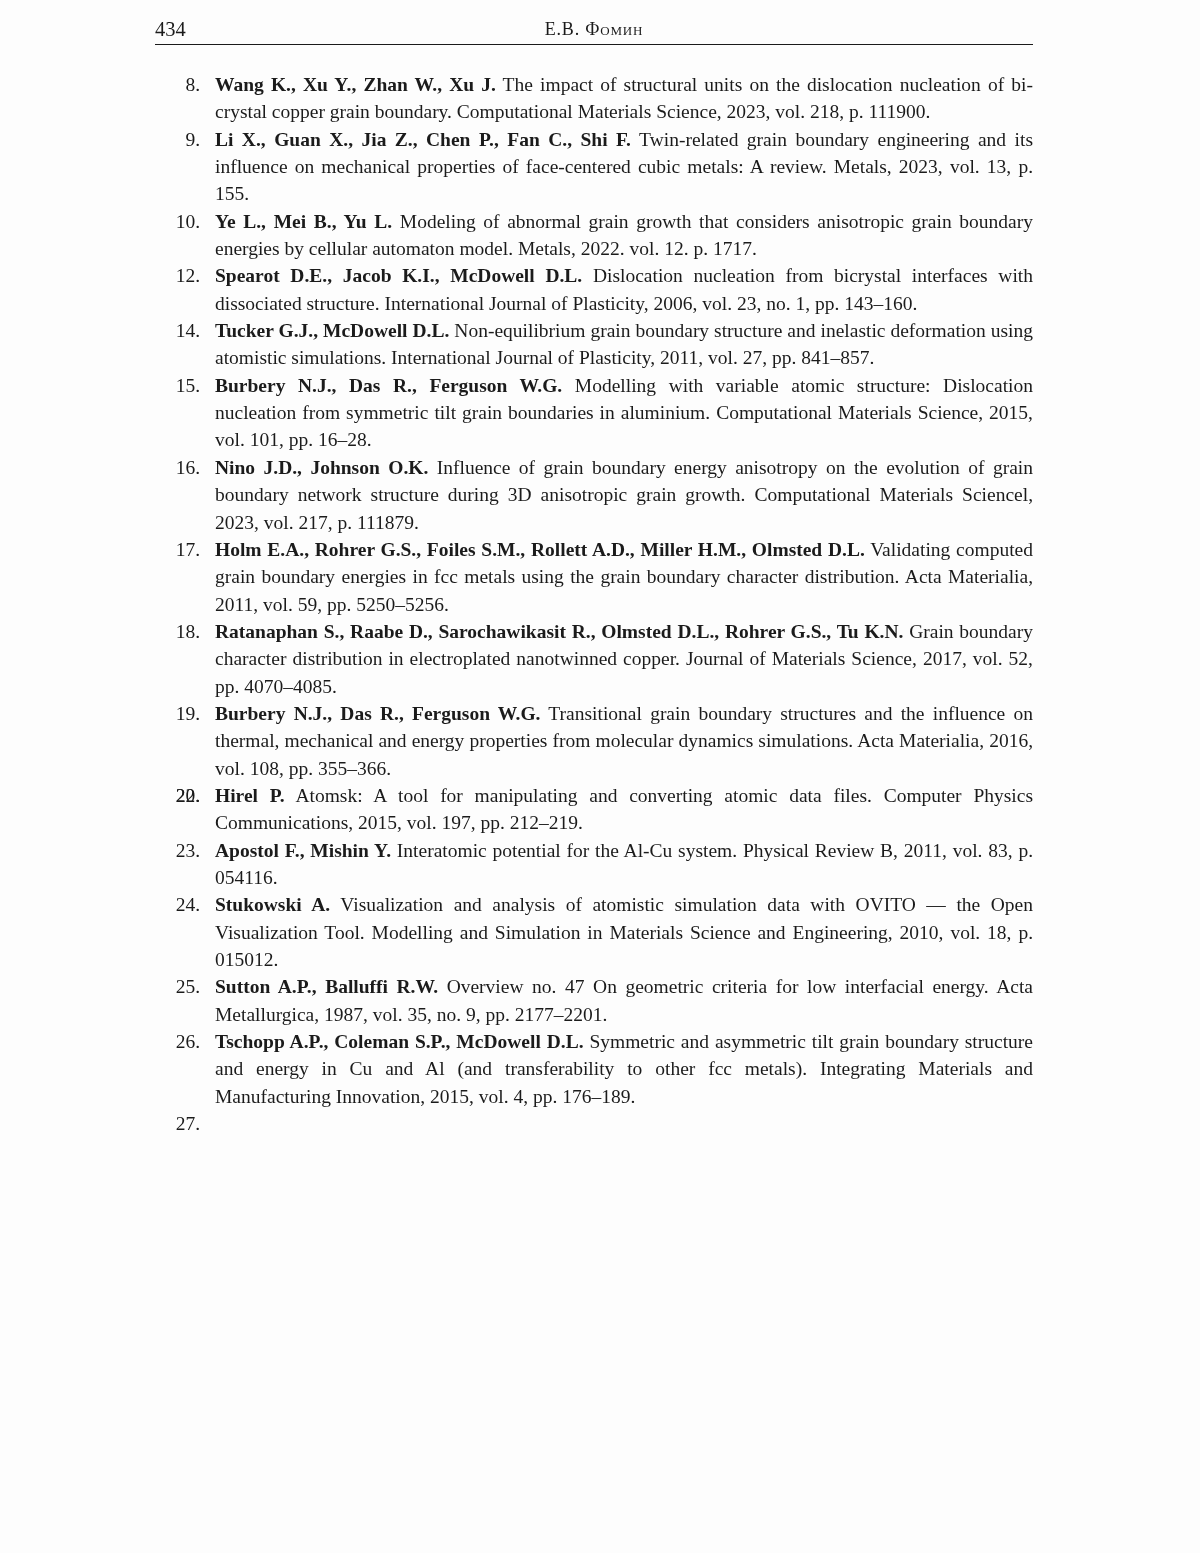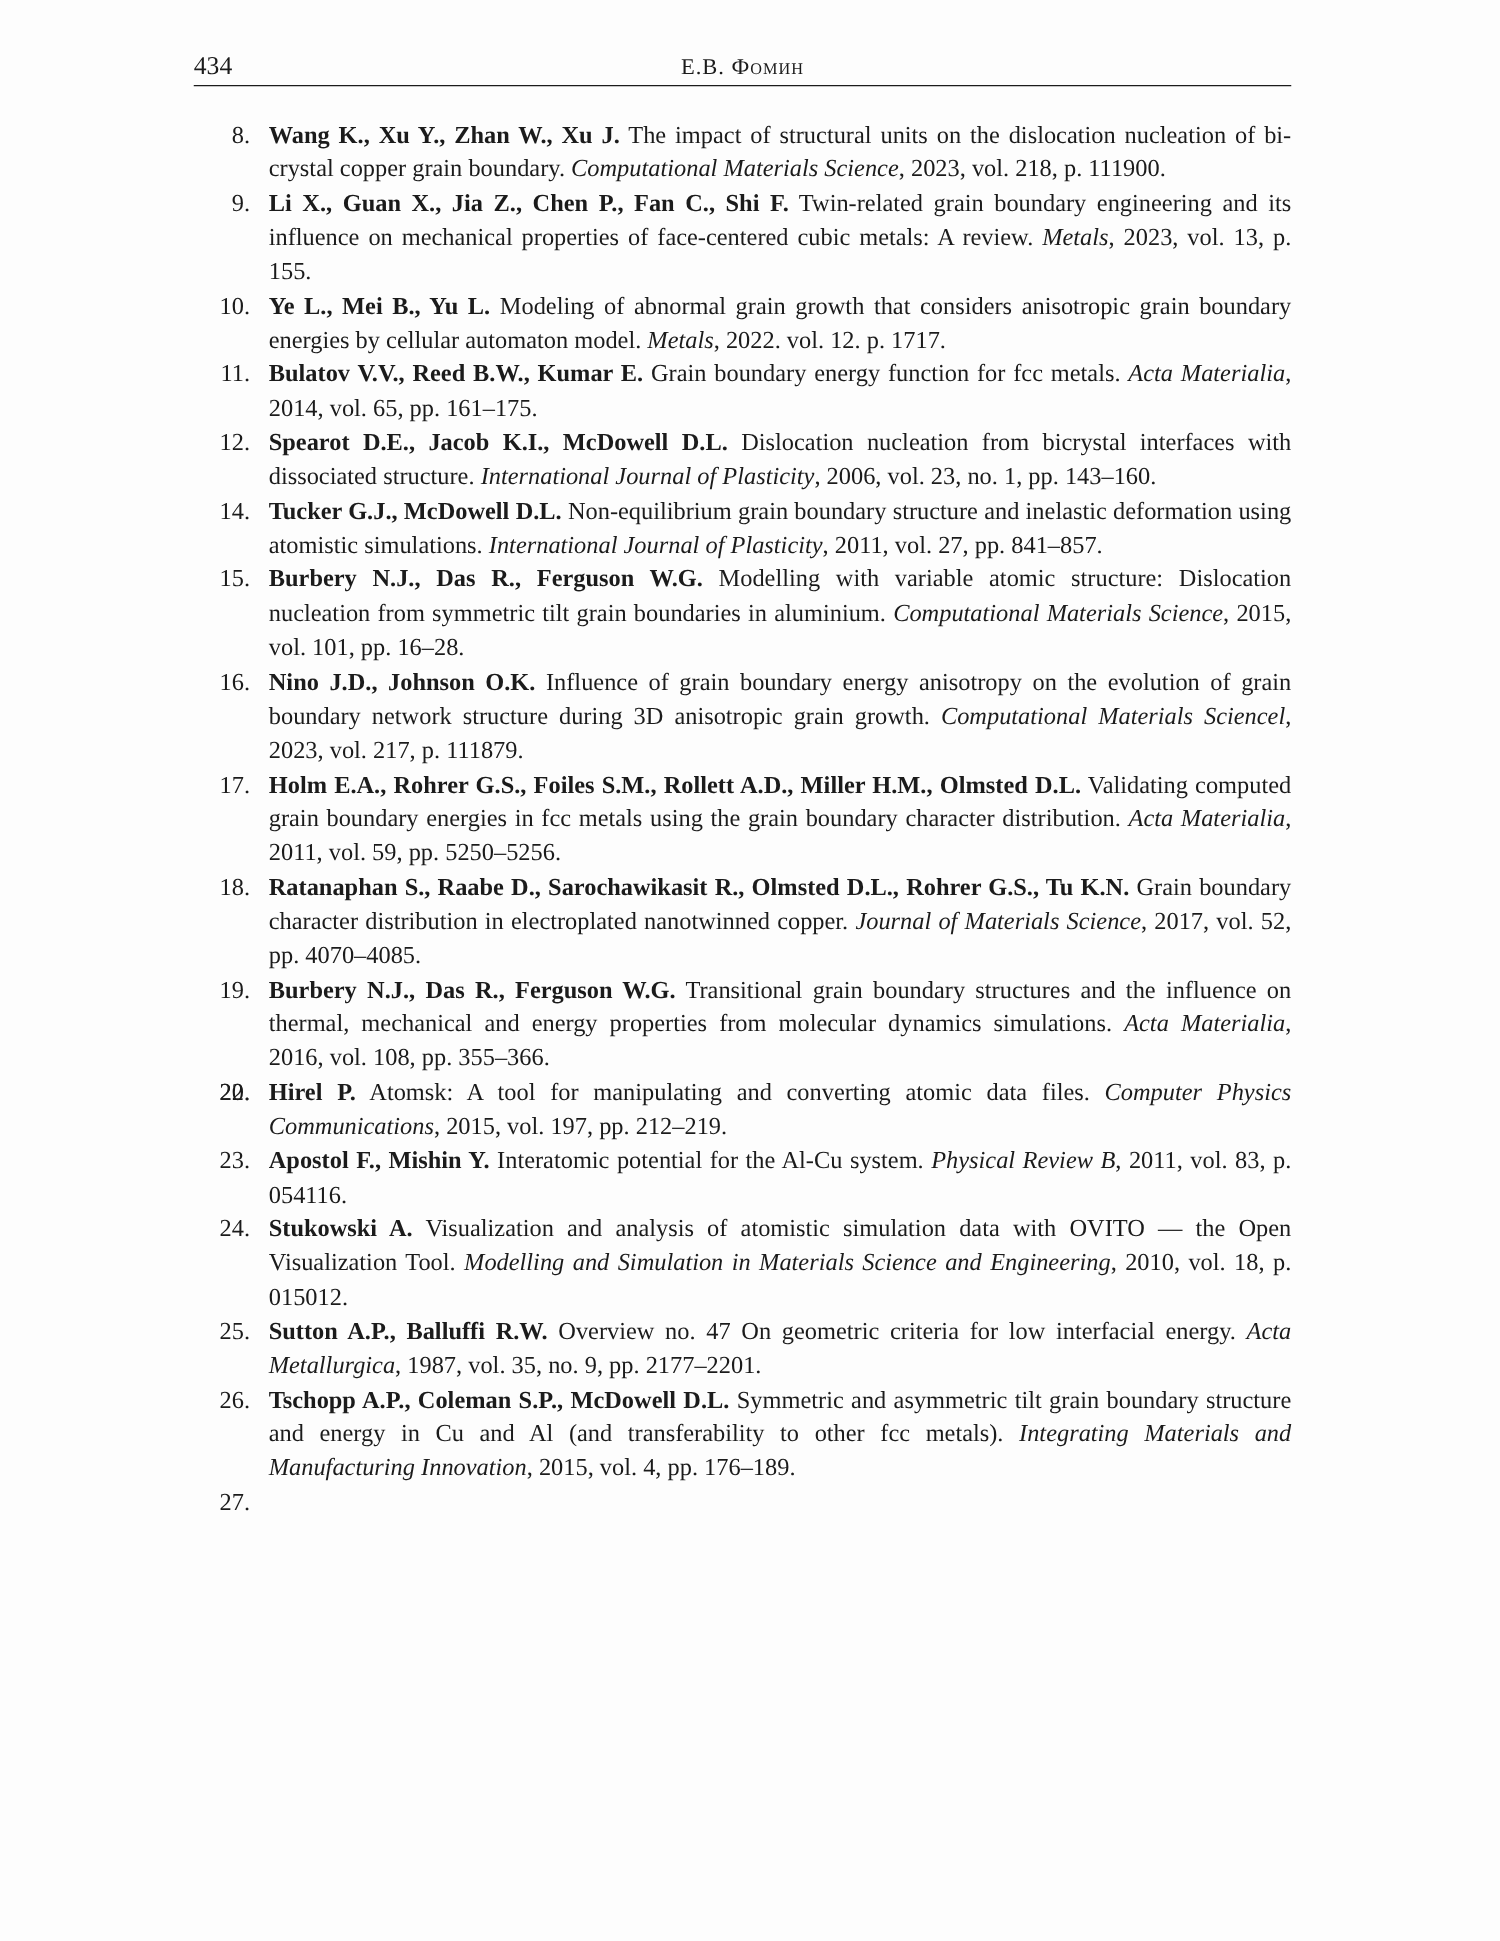--- a/index.html
+++ b/index.html
@@ -8,21 +8,21 @@
     width: 1200px;
     min-height: 1553px;
     background: #fdfdfd;
     color: #1b1b1b;
     font-family: "Liberation Serif", "DejaVu Serif", serif;
     -webkit-font-smoothing: antialiased;
   }
   .page {
     width: 878px;
     margin-left: 155px;
-    padding-top: 36px;
+    padding-top: 12px;
   }
   .page-header {
     position: relative;
     height: 33px;
     border-bottom: 1.6px solid #1b1b1b;
     text-align: center;
   }
   .page-number {
     position: absolute;
     left: 0;
@@ -49,35 +49,34 @@
     line-height: 27.35px;
   }
   .ref-num {
     position: absolute;
     left: 0;
     top: 0;
     width: 45px;
     text-align: right;
   }
   .seg-bold { font-weight: bold; font-family: Liberation Serif, serif; }
-  .seg-italic { font-style: italic; }
+  .seg-italic { }
 </style>
 </head>
 <body>
 
 <div class="page">
   <header class="page-header">
     <span class="page-number">434</span>
     <span class="running-title">Е.В. Фомин</span>
   </header>
   <ol class="references" id="references">
       <li class="ref"><span class="ref-num">8.</span><span class="ref-text"><span class="seg-bold">Wang K., Xu Y., Zhan W., Xu J.</span><span class="seg-normal"> The impact of structural units on the dislocation nucleation of bi-crystal copper grain boundary. </span><span class="seg-italic">Computational Materials Science</span><span class="seg-normal">, 2023, vol. 218, p. 111900.</span></span></li>
       <li class="ref"><span class="ref-num">9.</span><span class="ref-text"><span class="seg-bold">Li X., Guan X., Jia Z., Chen P., Fan C., Shi F.</span><span class="seg-normal"> Twin-related grain boundary engineering and its influence on mechanical properties of face-centered cubic metals: A review. </span><span class="seg-italic">Metals</span><span class="seg-normal">, 2023, vol. 13, p. 155.</span></span></li>
       <li class="ref"><span class="ref-num">10.</span><span class="ref-text"><span class="seg-bold">Ye L., Mei B., Yu L.</span><span class="seg-normal"> Modeling of abnormal grain growth that considers anisotropic grain boundary energies by cellular automaton model. </span><span class="seg-italic">Metals</span><span class="seg-normal">, 2022. vol. 12. p. 1717.</span></span></li>
-      <li class="ref"><span class="ref-num">11.</span><span class="ref-text"><span class="seg-bold">Bulatov V.V., Reed B.W., Kumar E.</span><span class="seg-normal"> Grain boundary energy function for fcc metals. </span><span class="seg-italic">Acta Materialia</span><span class="seg-normal">, 2014, vol. 65, pp. 161–175.</span></span></li>
       <li class="ref"><span class="ref-num">12.</span><span class="ref-text"><span class="seg-bold">Spearot D.E., Jacob K.I., McDowell D.L.</span><span class="seg-normal"> Dislocation nucleation from bicrystal interfaces with dissociated structure. </span><span class="seg-italic">International Journal of Plasticity</span><span class="seg-normal">, 2006, vol. 23, no. 1, pp. 143–160.</span></span></li>
       <li class="ref"><span class="ref-num">14.</span><span class="ref-text"><span class="seg-bold">Tucker G.J., McDowell D.L.</span><span class="seg-normal"> Non-equilibrium grain boundary structure and inelastic deformation using atomistic simulations. </span><span class="seg-italic">International Journal of Plasticity</span><span class="seg-normal">, 2011, vol. 27, pp. 841–857.</span></span></li>
       <li class="ref"><span class="ref-num">15.</span><span class="ref-text"><span class="seg-bold">Burbery N.J., Das R., Ferguson W.G.</span><span class="seg-normal"> Modelling with variable atomic structure: Dislocation nucleation from symmetric tilt grain boundaries in aluminium. </span><span class="seg-italic">Computational Materials Science</span><span class="seg-normal">, 2015, vol. 101, pp. 16–28.</span></span></li>
       <li class="ref"><span class="ref-num">16.</span><span class="ref-text"><span class="seg-bold">Nino J.D., Johnson O.K.</span><span class="seg-normal"> Influence of grain boundary energy anisotropy on the evolution of grain boundary network structure during 3D anisotropic grain growth. </span><span class="seg-italic">Computational Materials Sciencel</span><span class="seg-normal">, 2023, vol. 217, p. 111879.</span></span></li>
       <li class="ref"><span class="ref-num">17.</span><span class="ref-text"><span class="seg-bold">Holm E.A., Rohrer G.S., Foiles S.M., Rollett A.D., Miller H.M., Olmsted D.L.</span><span class="seg-normal"> Validating computed grain boundary energies in fcc metals using the grain boundary character distribution. </span><span class="seg-italic">Acta Materialia</span><span class="seg-normal">, 2011, vol. 59, pp. 5250–5256.</span></span></li>
       <li class="ref"><span class="ref-num">18.</span><span class="ref-text"><span class="seg-bold">Ratanaphan S., Raabe D., Sarochawikasit R., Olmsted D.L., Rohrer G.S., Tu K.N.</span><span class="seg-normal"> Grain boundary character distribution in electroplated nanotwinned copper. </span><span class="seg-italic">Journal of Materials Science</span><span class="seg-normal">, 2017, vol. 52, pp. 4070–4085.</span></span></li>
       <li class="ref"><span class="ref-num">19.</span><span class="ref-text"><span class="seg-bold">Burbery N.J., Das R., Ferguson W.G.</span><span class="seg-normal"> Transitional grain boundary structures and the influence on thermal, mechanical and energy properties from molecular dynamics simulations. </span><span class="seg-italic">Acta Materialia</span><span class="seg-normal">, 2016, vol. 108, pp. 355–366.</span></span></li>
       <li class="ref"><span class="ref-num">20.</span></li>
       <li class="ref"><span class="ref-num">22.</span><span class="ref-text"><span class="seg-bold">Hirel P.</span><span class="seg-normal"> Atomsk: A tool for manipulating and converting atomic data files. </span><span class="seg-italic">Computer Physics Communications</span><span class="seg-normal">, 2015, vol. 197, pp. 212–219.</span></span></li>
       <li class="ref"><span class="ref-num">23.</span><span class="ref-text"><span class="seg-bold">Apostol F., Mishin Y.</span><span class="seg-normal"> Interatomic potential for the Al-Cu system. </span><span class="seg-italic">Physical Review B</span><span class="seg-normal">, 2011, vol. 83, p. 054116.</span></span></li>

